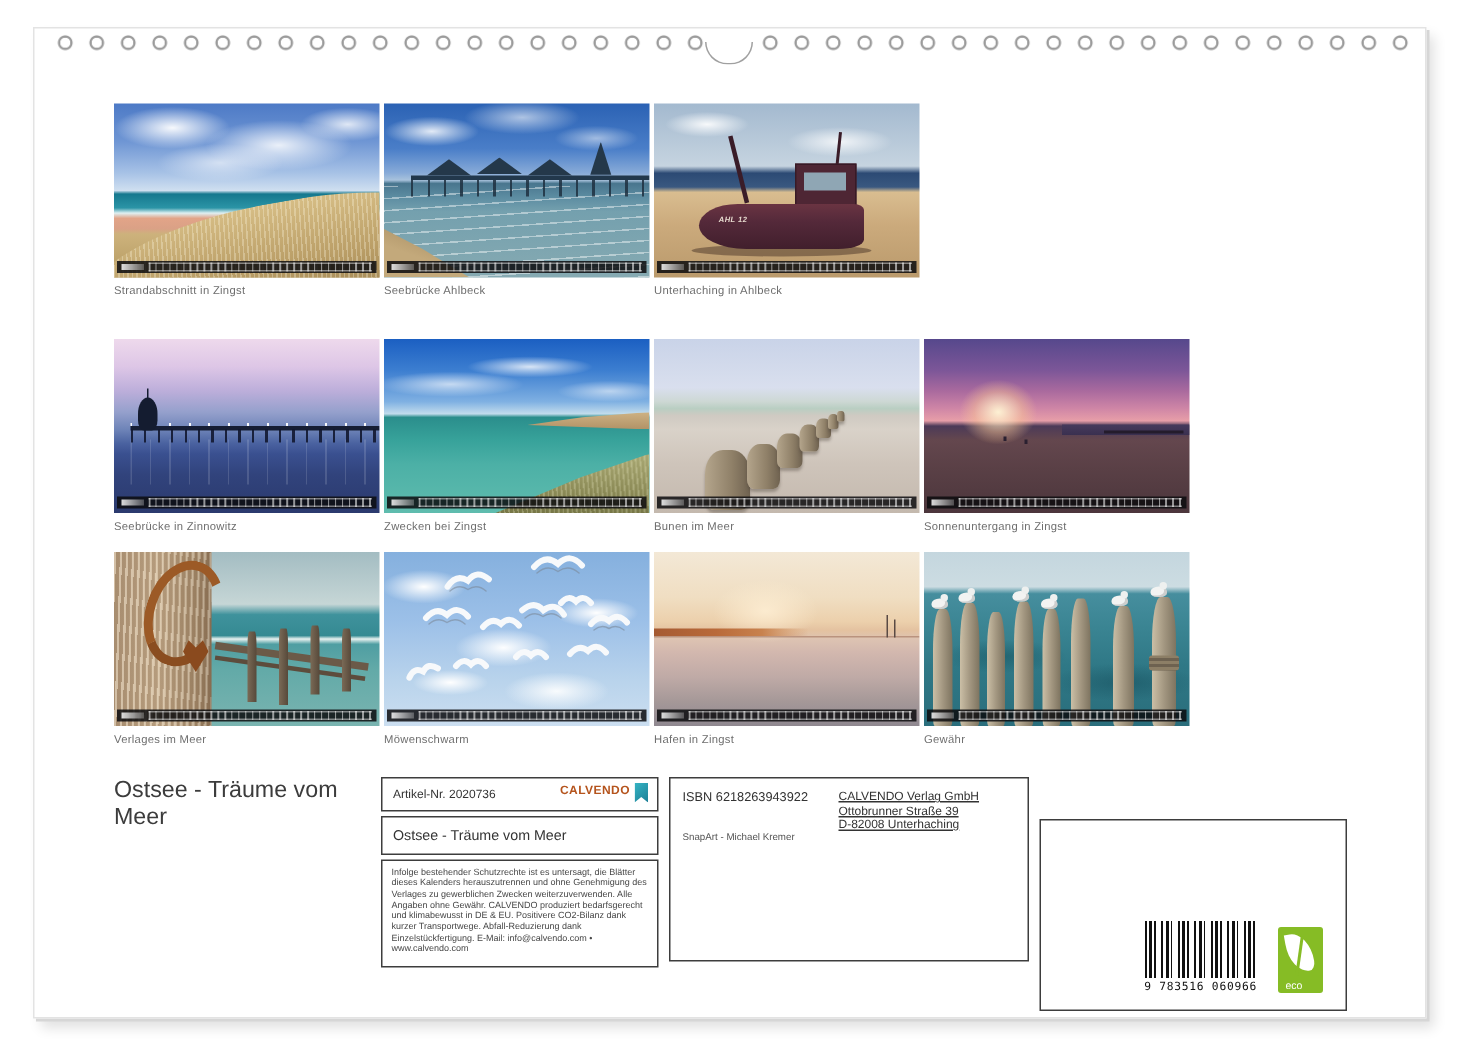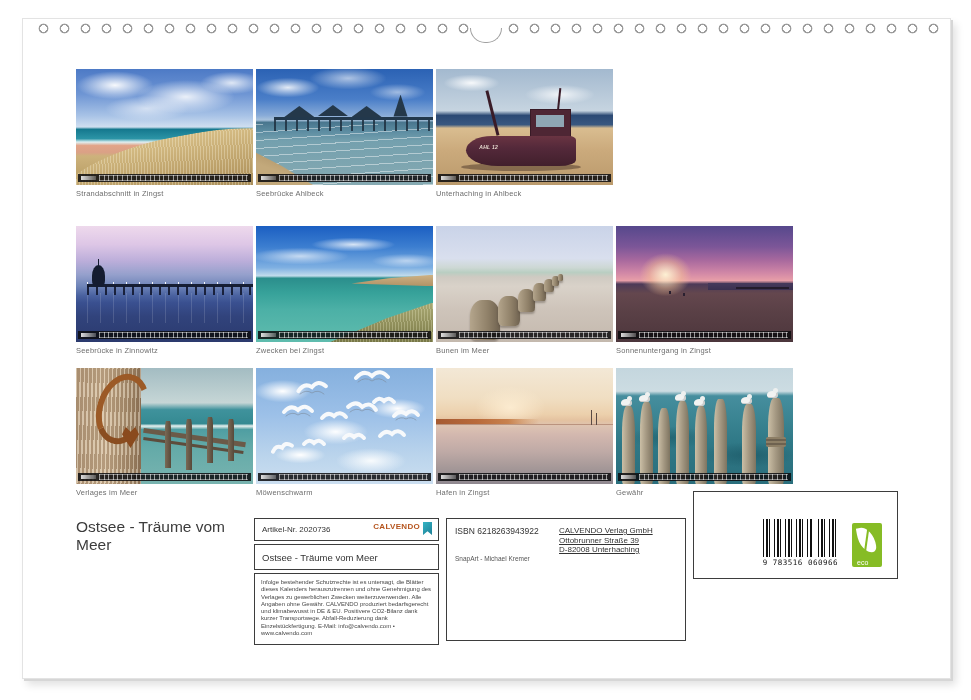--- a/index.html
+++ b/index.html
@@ -196,21 +196,21 @@
   .cv-tag{height:2.5px;width:30px;margin:1px 0 0 auto;
     background:repeating-linear-gradient(90deg,#2aa0b4 0 2px,rgba(0,0,0,0) 2px 3px);}
   .cv-flag{width:9px;height:13px;background:linear-gradient(135deg,#35b4c4,#1d7f96);
     clip-path:polygon(0 0,100% 0,100% 100%,50% 72%,0 100%);}
   .b2{height:26px;margin-bottom:3px;display:flex;align-items:center;padding:0 7px;font-size:9.5px;color:#333;}
   .b3{height:72px;padding:5px 6px;font-size:6px;line-height:7.3px;color:#474747;}
   .mid{position:absolute;left:423px;top:499px;width:240px;height:123px;}
   .isbn{position:absolute;left:8px;top:7px;font-size:8.5px;color:#333;}
   .pub{position:absolute;left:112px;top:7px;font-size:8px;line-height:9.5px;color:#333;text-decoration:underline;}
   .author{position:absolute;left:8px;top:36px;font-size:6.5px;color:#555;}
-  .rightbox{position:absolute;left:670px;top:472px;width:205px;height:88px;padding-left:36px;}
+  .rightbox{position:absolute;left:670px;top:527px;width:205px;height:128px;padding-left:36px;}
   .bcwrap{position:absolute;right:15px;bottom:11px;display:flex;gap:14px;align-items:flex-end;}
   .bars{width:74px;height:38px;background:repeating-linear-gradient(90deg,
     #111 0 1.5px,#fff 1.5px 3px,#111 3px 5px,#fff 5px 6.5px,#111 6.5px 7.5px,#fff 7.5px 11px);}
   .digits{margin-top:1px;text-align:center;font-family:"DejaVu Sans Mono",monospace;font-size:7.5px;letter-spacing:.5px;color:#111;}
   .eco{position:relative;width:30px;height:44px;background:#86bc25;border-radius:2px;}
   .leaf{position:absolute;left:6px;top:4px;width:17px;height:26px;background:#fff;
     border-radius:0 100% 30% 100%;transform:rotate(-10deg);}
   .leaf::after{content:'';position:absolute;left:7px;top:2px;width:1.5px;height:26px;background:#86bc25;transform:rotate(18deg);}
   .eco-txt{position:absolute;left:5px;bottom:1px;color:#fff;font-size:7px;}
 </style>

